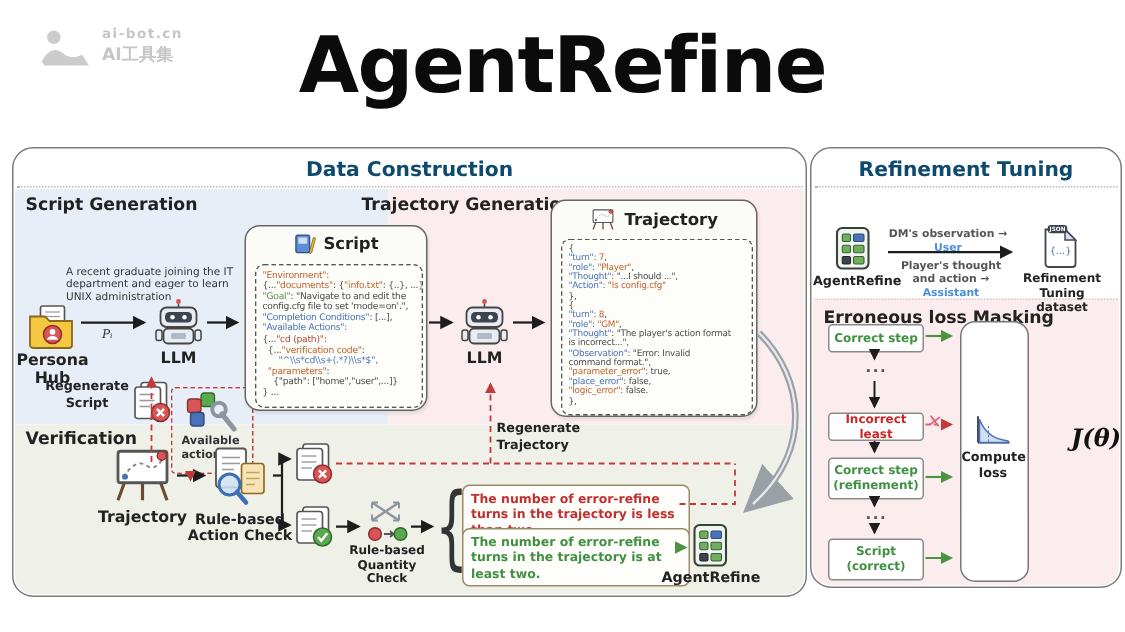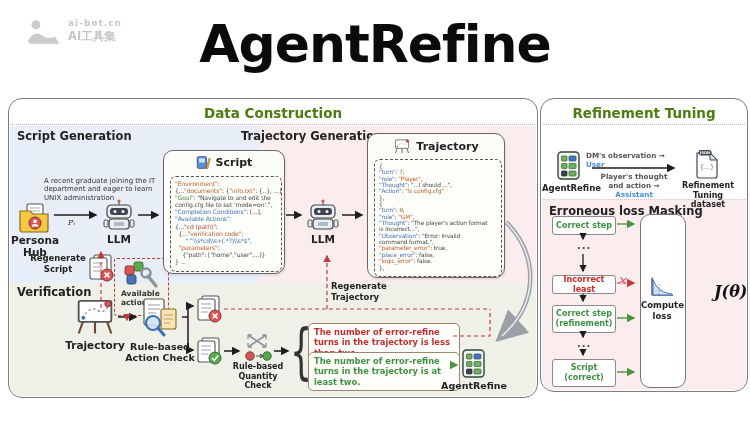--- a/index.html
+++ b/index.html
@@ -1,20 +1,20 @@
 <!DOCTYPE html>
 <html><head>
 <meta charset="utf-8">
 <style>
   html,body{margin:0;padding:0;background:#fff;}
   #stage{position:relative;width:750px;height:421px;background:#fff;overflow:hidden;
          font-family:"DejaVu Sans",sans-serif;color:#222;}
   .abs{position:absolute;}
   .panel{position:absolute;border:1.6px solid #7c7c7c;border-radius:14px;background:#fff;overflow:hidden;}
-  .ptitle{position:absolute;left:0;right:0;top:6px;text-align:center;font-size:13.5px;font-weight:600;color:#4d7c0f;}
+  .ptitle{position:absolute;left:0;right:0;top:6px;text-align:center;font-size:13.5px;font-weight:600;color:#0c4a6e;}
   .dotline{position:absolute;border-top:1.6px dotted #b9b9b9;}
   .seclab{font-size:11.5px;font-weight:600;color:#222;}
   .region{position:absolute;}
   .codebox{position:absolute;border:1.3px dashed #555;border-radius:6px;background:#fdfdfa;padding:3px 2px 2px 4px;overflow:hidden;}
   .cl{white-space:pre;font-size:6.1px;line-height:7.1px;letter-spacing:-0.15px;}
   .traj .cl{font-size:5.9px;line-height:6.35px;}
   .c-b{color:#4a72b8;} .c-o{color:#bf622d;} .c-g{color:#5a8f4a;} .c-r{color:#b5453b;} .c-d{color:#4c4c4c;}
   .nodebox{position:absolute;border:1.5px solid #666;border-radius:10px;background:#fbfbf7;box-shadow:1px 2px 2px rgba(0,0,0,.08);}
   .nodehead{position:absolute;left:0;right:0;top:4px;display:flex;justify-content:center;align-items:center;gap:5px;font-size:11px;font-weight:600;color:#222;}
   .small{font-size:10.5px;font-weight:600;color:#222;text-align:center;}
@@ -277,21 +277,21 @@
     <rect x="2" y="2" width="21" height="27" rx="3.5" fill="#f0f5ef" stroke="#334636" stroke-width="1.4"></rect>
     <rect x="5.5" y="6" width="5.5" height="5" rx="1" fill="#6fae5f" stroke="#3a5c33" stroke-width=".7"></rect>
     <rect x="13" y="6" width="7" height="5" rx="1" fill="#4a72b8" stroke="#2d4a7a" stroke-width=".7"></rect>
     <rect x="5.5" y="13.5" width="5.5" height="5" rx="1" fill="#6fae5f" stroke="#3a5c33" stroke-width=".7"></rect>
     <rect x="13" y="13.5" width="7" height="5" rx="1" fill="#6fae5f" stroke="#3a5c33" stroke-width=".7"></rect>
     <rect x="5.5" y="21" width="5.5" height="5" rx="1" fill="#3d4450" stroke="#222" stroke-width=".7"></rect>
     <rect x="13" y="21" width="7" height="5" rx="1" fill="#6fae5f" stroke="#3a5c33" stroke-width=".7"></rect>
   </svg>
   <div class="abs small" style="left:542px;top:183px;width:54px;font-size:8.5px;">AgentRefine</div>
 
-  <div class="abs" style="left:586px;top:151px;width:92px;text-align:left;font-size:7.2px;font-weight:600;color:#555;">
+  <div class="abs" style="left:586px;top:151px;width:92px;text-align:center;font-size:7.2px;font-weight:600;color:#555;">
     <span>DM's observation → </span><span style="color:#4a90d9;">User</span>
   </div>
   <div class="abs" style="left:592px;top:172px;width:84px;text-align:center;font-size:7.2px;font-weight:600;color:#555;line-height:1.25;">
     <span>Player's thought and action → </span><span style="color:#4a90d9;">Assistant</span>
   </div>
 
   <svg class="abs" style="left:694px;top:148px;" width="26" height="32" viewBox="0 0 26 32">
     <path d="M3,5 h13 l7,7 v16 a2,2 0 0 1 -2,2 H5 a2,2 0 0 1 -2,-2 z" fill="#fff" stroke="#445" stroke-width="1.2"></path>
     <path d="M16,5 l7,7 h-7 z" fill="#d9e2ef" stroke="#445" stroke-width="1"></path>
     <rect x="4.5" y="2" width="13" height="5.5" rx="2.2" fill="#3d4450"></rect>

